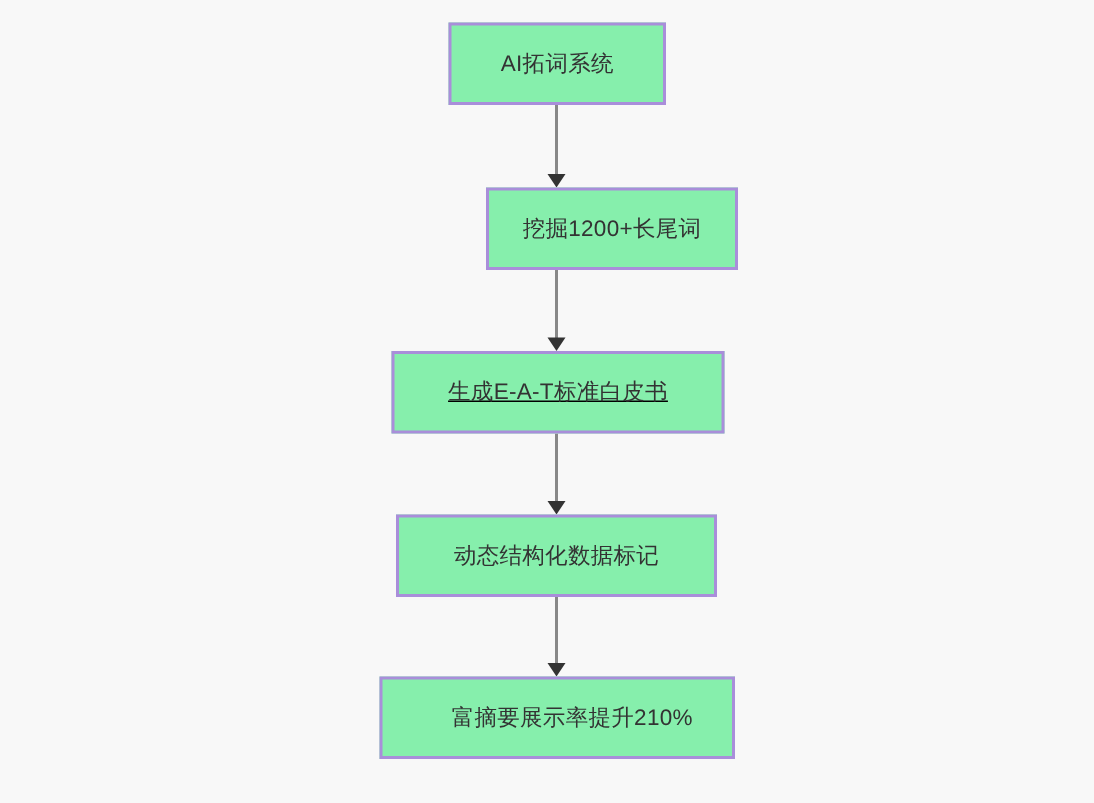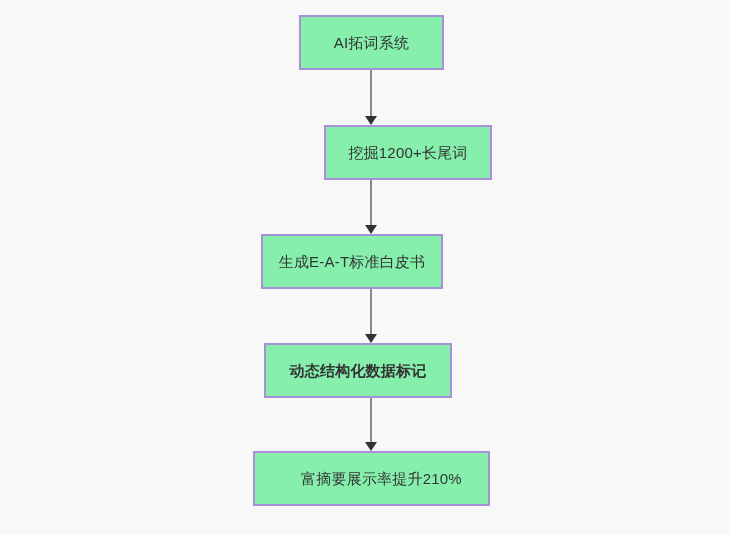--- a/index.html
+++ b/index.html
@@ -88,25 +88,25 @@
   </div>
 
   <div class="node" style="left:299px; top:15px; width:145px;">
     <span class="node-label">AI拓词系统</span>
   </div>
 
   <div class="node" style="left:276px; top:125px; width:168px;margin-left:48px;">
     <span class="node-label">挖掘1200+长尾词</span>
   </div>
 
-  <div class="node" style="left:261px; top:234px; width:182px;">
+  <div class="node" style="left:261px; top:234px; width:222px;text-decoration:underline;">
     <span class="node-label">生成E-A-T标准白皮书</span>
   </div>
 
-  <div class="node" style="left:264px; top:343px; width:188px;font-weight:bold;">
+  <div class="node" style="left:264px; top:343px; width:214px;">
     <span class="node-label">动态结构化数据标记</span>
   </div>
 
   <div class="node" style="left:253px; top:451px; width:237px;padding-left:20px;">
     <span class="node-label">富摘要展示率提升210%</span>
   </div>
 
 </div>
 
 </body></html>

